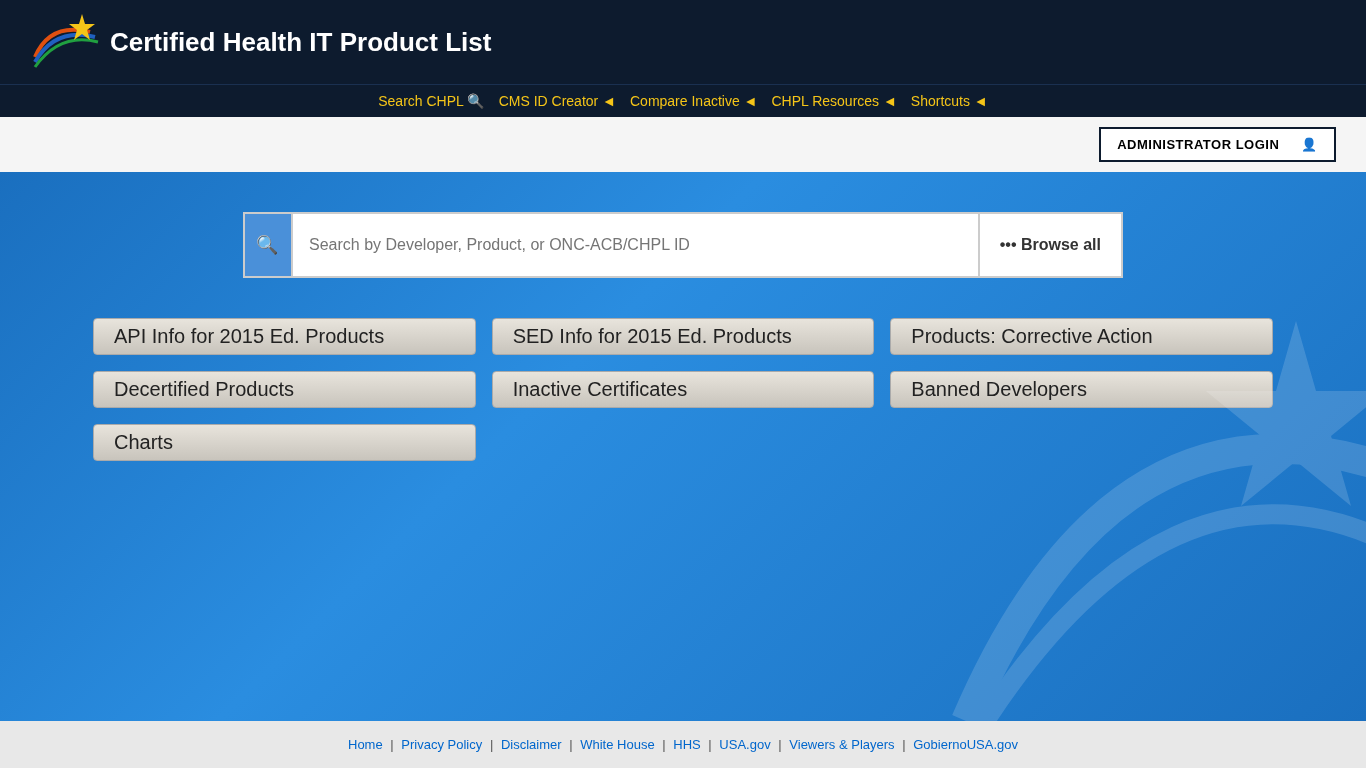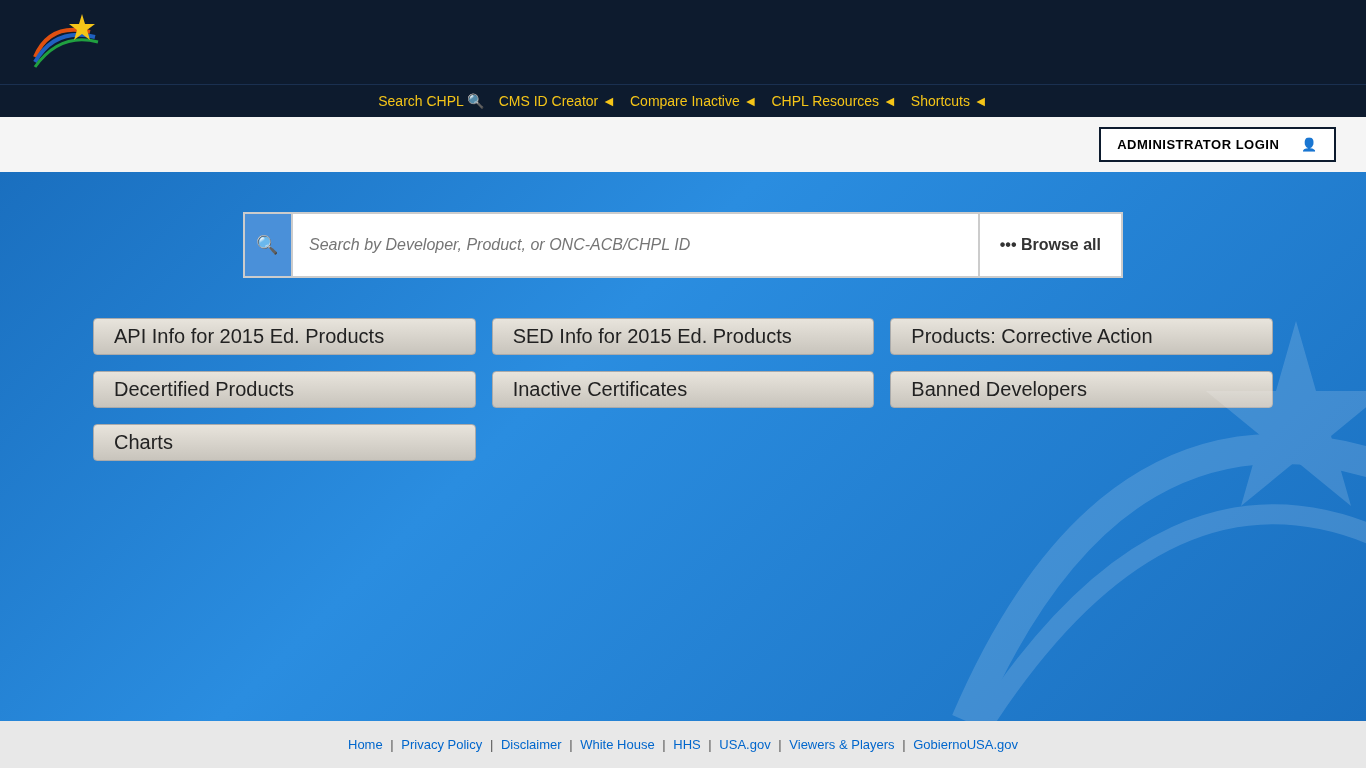--- a/index.html
+++ b/index.html
@@ -107,21 +107,20 @@
     }
     .search-input {
       flex: 1;
       border: 2px solid #ccc;
       border-left: none;
       border-right: none;
       padding: 14px 16px;
       font-size: 16px;
       color: #555;
       outline: none;
-      font-style: italic;
     }
     .browse-all-btn {
       background: white;
       border: 2px solid #ccc;
       padding: 22px 20px;
       font-size: 16px;
       cursor: pointer;
       white-space: nowrap;
       color: #333;
       font-weight: bold;
@@ -171,20 +170,21 @@
   <div class="logo-area">
 
     <svg class="logo-icon" viewBox="0 0 70 60">
 
       <path d="M5 45 Q20 10 60 20" stroke="#e05010" stroke-width="4" fill="none"></path>
       <path d="M5 50 Q25 15 65 25" stroke="#2060c0" stroke-width="4" fill="none"></path>
       <path d="M5 55 Q30 20 68 30" stroke="#20a040" stroke-width="3" fill="none"></path>
 
       <polygon points="52,2 55,12 65,12 57,18 60,28 52,22 44,28 47,18 39,12 49,12" fill="#f5c518"></polygon>
     </svg>
+    <span class="logo-title">Certified Health IT Product List</span>
   </div>
 </div>
 
 <div class="nav-bar">
   <a class="nav-link">Search CHPL 🔍</a>
   <a class="nav-link">CMS ID Creator ◄</a>
   <a class="nav-link">Compare Inactive ◄</a>
   <a class="nav-link">CHPL Resources ◄</a>
   <a class="nav-link">Shortcuts ◄</a>
 </div>

